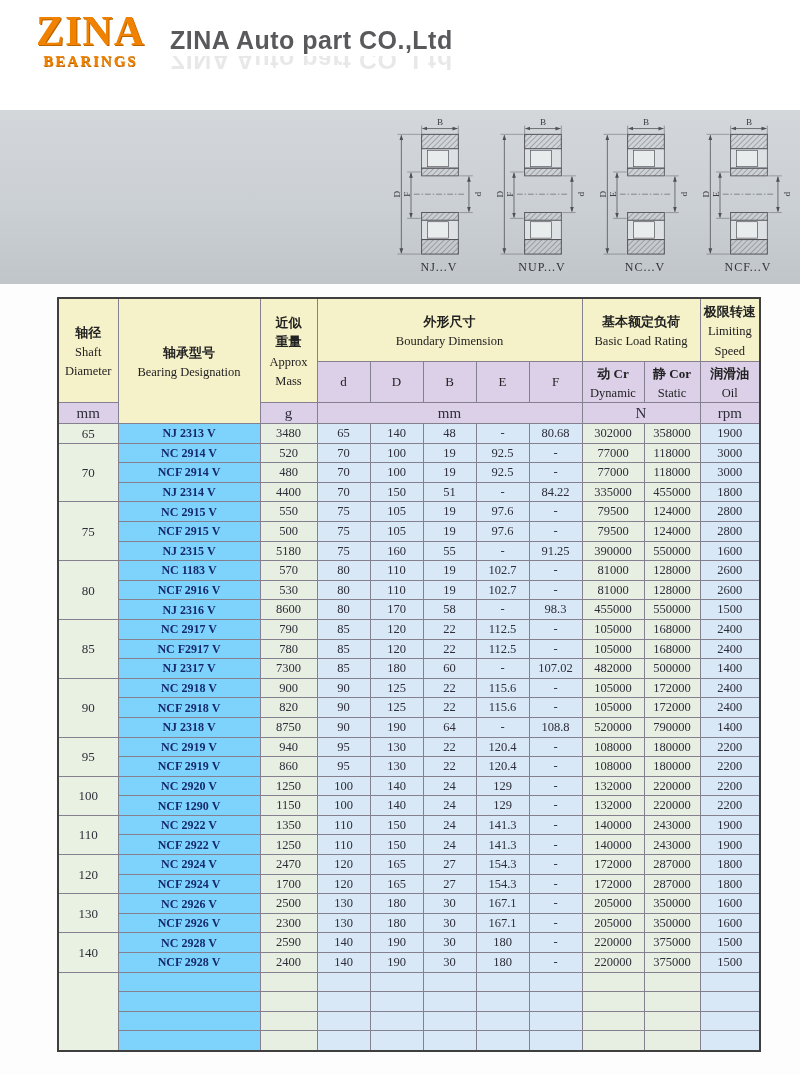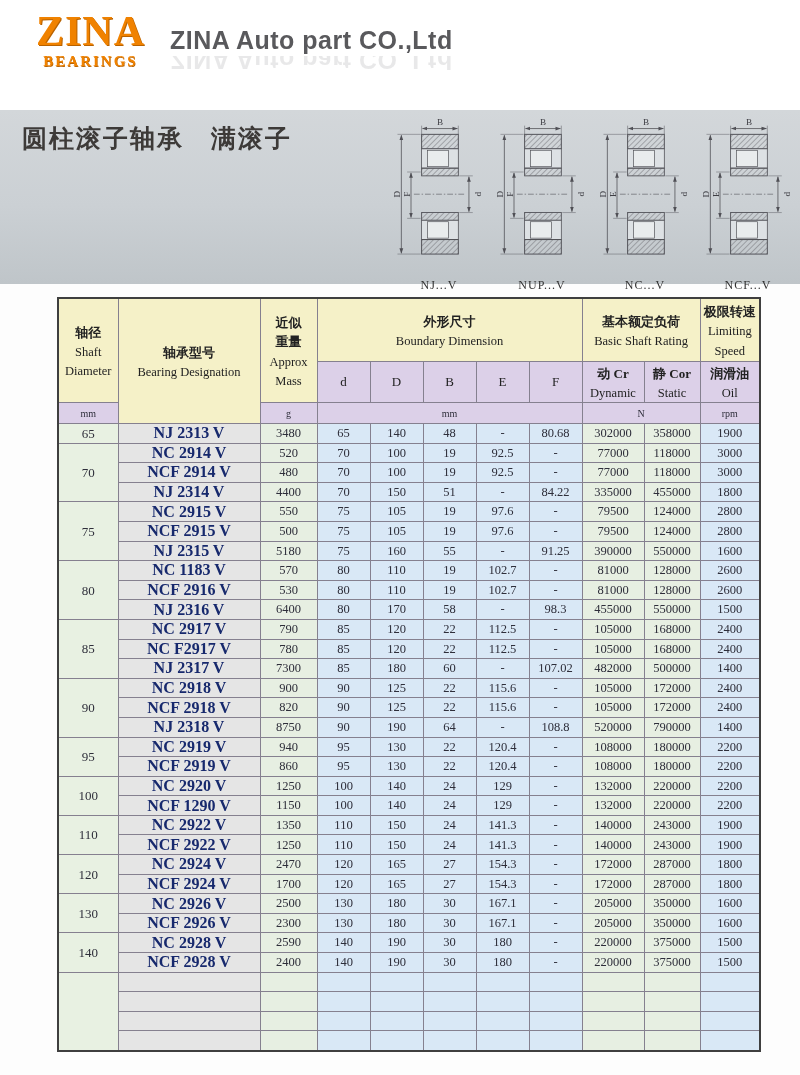--- a/index.html
+++ b/index.html
@@ -21,60 +21,59 @@
 
   
   .banner { position:absolute; left:0; top:110px; width:800px; height:174px;
             background:linear-gradient(180deg,#d3d7da 0%,#cbd0d4 55%,#bfc5c9 100%); }
   .banner-title-cn { position:absolute; left:22px; top:12px; font-size:25px; font-weight:bold;
             color:#3d3a38; letter-spacing:2px; }
   .banner-title-en { position:absolute; left:22px; top:46px; font-size:15.5px; color:#3d3a38;
             letter-spacing:1px; }
   .diagram-row { position:absolute; right:4px; top:6px; display:flex; gap:7px; }
   .dgm { width:96px; text-align:center; }
-  .dgm-cap { font-size:12px; color:#333; margin-top:18px; letter-spacing:1px; }
+  .dgm-cap { font-size:12px; color:#333; margin-top:0; letter-spacing:1px; }
   .dl { font-family:"Liberation Serif",serif; font-size:9.5px; fill:#3f3f45; text-anchor:middle; }
 
   
   .catalog-wrap { position:absolute; left:57px; top:297px; }
   table.catalog { border-collapse:collapse; table-layout:fixed; width:702px;
                   border:2px solid #3f3f3f; }
   table.catalog th, table.catalog td { border:1px solid #85808f; text-align:center;
                   padding:0; overflow:hidden; }
   .hA th { height:62px; background:#f5f1c8; font-weight:normal; line-height:1.2; }
   .hB th { height:40px; background:#dcd0e8; font-weight:normal; line-height:1.2; }
-  .hU td { height:20px; background:#dcd0e8; font-size:10px; color:#2e2e3a; }
+  .hU td { height:20px; background:#dcd0e8; font-size:15px; color:#2e2e3a; }
   th .cn { font-weight:bold; font-size:13px; color:#222; }
   th .en { font-size:12.5px; color:#222; }
   .hB .sub { font-size:13px; color:#222; }
   .yellow { background:#f5f1c8 !important; }
   tbody td { height:18.6px; font-size:12.5px; color:#2e2e3a; line-height:1; }
   td.c-shaft { background:#e8f1e2; font-size:13px; }
-  td.c-desig { background:#e5e5e5; text-align:left; padding-left:26px;
-               font-weight:bold; color:#17296d; font-size:16px; }
+  td.c-desig { background:#7dd3fc; text-align:left; padding-left:26px;
+               font-weight:bold; color:#17296d; font-size:12px; }
   td.c-green { background:#e7efe2; }
   td.c-blue  { background:#d9e8f6; }
   tr.group-start td { border-top:1.5px solid #5f5a6a; }
 </style>
 </head>
 <body>
 
 <div class="page">
 
   <div class="topbar">
     <div class="logo">
       <div class="logo-zina">ZINA</div>
       <div class="logo-bearings">BEARINGS</div>
     </div>
     <div class="company">ZINA Auto part CO.,Ltd</div>
     <div class="company-reflect">ZINA Auto part CO.,Ltd</div>
   </div>
 
   <div class="banner">
-    <div class="banner-title-cn">圆柱滚子轴承　满滚子</div>
     <div class="diagram-row">
   <div class="dgm">
     <svg width="96" height="140" viewBox="0 0 96 145">
       <defs>
         <pattern id="h0" width="4" height="4" patternUnits="userSpaceOnUse" patternTransform="rotate(45)">
           <line x1="0" y1="0" x2="0" y2="4" stroke="#6e6e74" stroke-width="1"></line>
         </pattern>
         <marker id="a0" viewBox="0 0 10 10" refX="9" refY="5" markerWidth="7" markerHeight="7" orient="auto-start-reverse">
           <path d="M0,1.5 L10,5 L0,8.5 z" fill="#4f4f55"></path>
         </marker>
@@ -279,21 +278,21 @@
             <span class="cn">重量</span><br>
             <span class="en">Approx</span><br>
             <span class="en">Mass</span>
           </th>
           <th colspan="5">
             <span class="cn">外形尺寸</span><br>
             <span class="en">Boundary Dimension</span>
           </th>
           <th colspan="2">
             <span class="cn">基本额定负荷</span><br>
-            <span class="en">Basic Shaft Rating</span>
+            <span class="en">Basic Load Rating</span>
           </th>
           <th>
             <span class="cn">极限转速</span><br>
             <span class="en">Limiting</span><br>
             <span class="en">Speed</span>
           </th>
         </tr>
         <tr class="hB">
           <th class="sub">d</th>
           <th class="sub">D</th>
@@ -429,21 +428,21 @@
             <td class="c-blue">110</td>
             <td class="c-blue">19</td>
             <td class="c-blue">102.7</td>
             <td class="c-blue">-</td>
             <td class="c-green">81000</td>
             <td class="c-green">128000</td>
             <td class="c-blue">2600</td>
           </tr>
           <tr>
             <td class="c-desig">NJ 2316 V</td>
-            <td class="c-green">6400</td>
+            <td class="c-green">8600</td>
             <td class="c-blue">80</td>
             <td class="c-blue">170</td>
             <td class="c-blue">58</td>
             <td class="c-blue">-</td>
             <td class="c-blue">98.3</td>
             <td class="c-green">455000</td>
             <td class="c-green">550000</td>
             <td class="c-blue">1500</td>
           </tr>
           <tr class="group-start">

